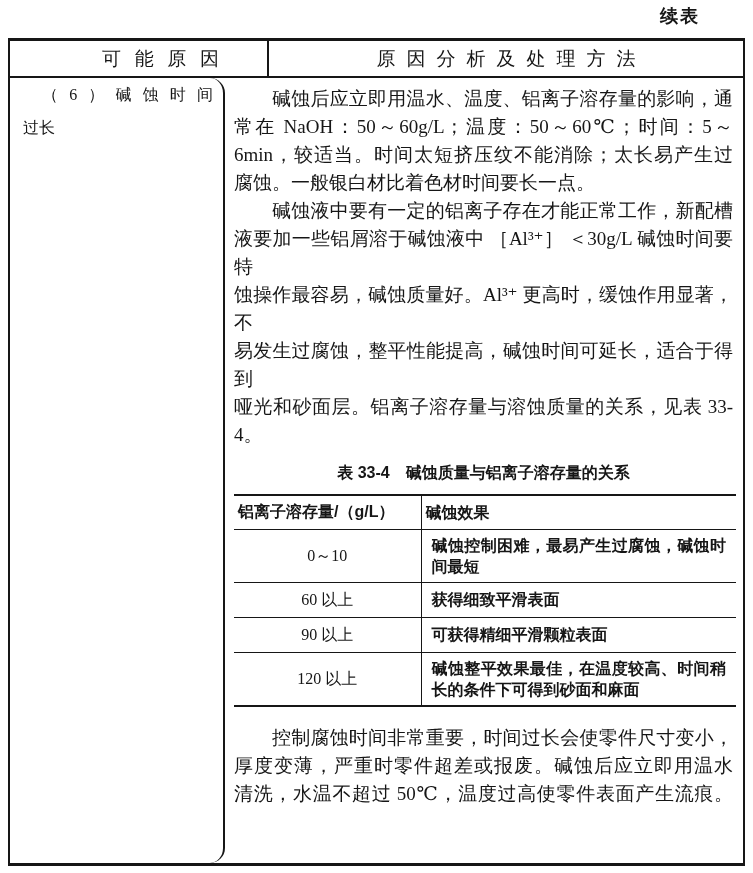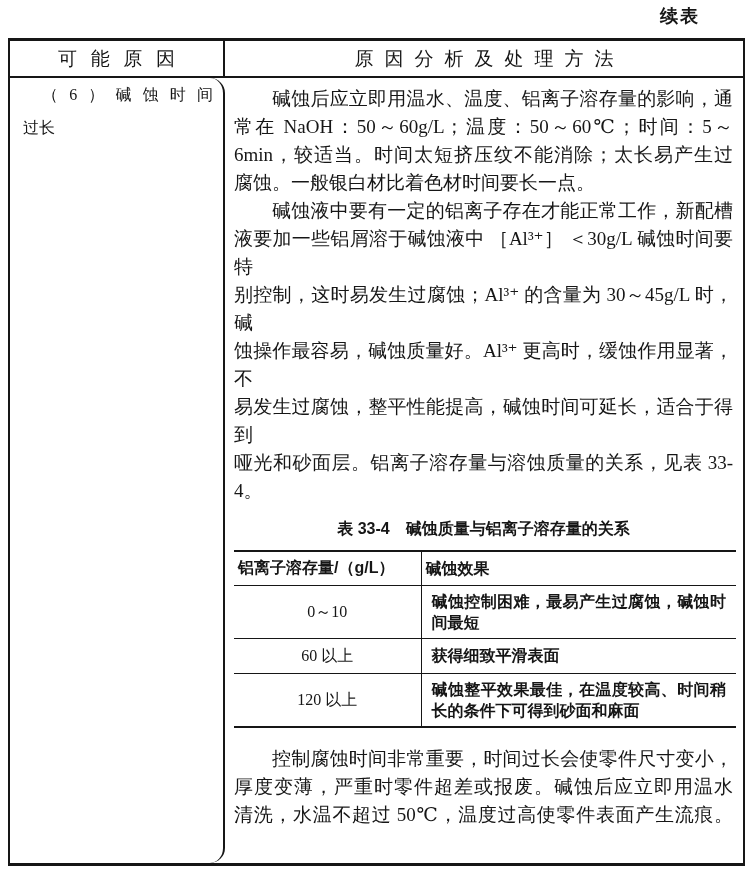--- a/index.html
+++ b/index.html
@@ -15,21 +15,21 @@
     font-size:18px; font-weight:bold; letter-spacing:2px;
   }
 
   .outer-table {
     position:absolute; left:8px; top:38px; width:737px; height:828px;
     box-sizing:border-box;
     border-top:3px solid #161616; border-bottom:3px solid #161616;
     border-left:2px solid #161616; border-right:2px solid #161616;
     display:flex; flex-direction:column; background:#fff;
   }
-  .header-row { flex:0 0 auto; height:37px; display:flex; border-bottom:2px solid #161616; box-sizing:border-box; }
+  .header-row { flex:0 0 auto; height:37px; display:flex; border-bottom:2px solid #161616; box-sizing:border-box;padding-left:44px; }
   .body-row { flex:1 1 auto; display:flex; min-height:0; }
 
   .left-col { flex:0 0 215px; width:215px; border-right:2px solid #161616; box-sizing:border-box; }
   .right-col { flex:1 1 auto; min-width:0; }
 
   .hcell { display:flex; align-items:center; justify-content:center; font-size:19px; }
   .hcell span { letter-spacing:0.72em; margin-right:-0.72em; white-space:nowrap; }
   .hcell.analysis span { letter-spacing:0.58em; margin-right:-0.58em; }
 
   .cause-cell {
@@ -104,21 +104,20 @@
         <div>
           <div class="ln ind">碱蚀后应立即用温水、温度、铝离子溶存量的影响，通</div>
           <div class="ln">常在 NaOH：50～60g/L；温度：50～60℃；时间：5～</div>
           <div class="ln">6min，较适当。时间太短挤压纹不能消除；太长易产生过</div>
           <div class="ln end">腐蚀。一般银白材比着色材时间要长一点。</div>
         </div>
 
         <div>
           <div class="ln ind">碱蚀液中要有一定的铝离子存在才能正常工作，新配槽</div>
           <div class="ln">液要加一些铝屑溶于碱蚀液中 ［Al³⁺］ ＜30g/L 碱蚀时间要特</div>
-          <div class="ln">别控制，这时易发生过腐蚀；Al³⁺ 的含量为 30～45g/L 时，碱</div>
           <div class="ln">蚀操作最容易，碱蚀质量好。Al³⁺ 更高时，缓蚀作用显著，不</div>
           <div class="ln">易发生过腐蚀，整平性能提高，碱蚀时间可延长，适合于得到</div>
           <div class="ln end">哑光和砂面层。铝离子溶存量与溶蚀质量的关系，见表 33-4。</div>
         </div>
 
         <div class="tbl-title">表 33-4　碱蚀质量与铝离子溶存量的关系</div>
 
         <table class="inner">
           <tbody>
             <tr>
@@ -127,20 +126,24 @@
             </tr>
             <tr>
               <td class="col-amount">0～10</td>
               <td class="col-effect">碱蚀控制困难，最易产生过腐蚀，碱蚀时间最短</td>
             </tr>
             <tr>
               <td class="col-amount">60 以上</td>
               <td class="col-effect">获得细致平滑表面</td>
             </tr>
             <tr>
+              <td class="col-amount">90 以上</td>
+              <td class="col-effect">可获得精细平滑颗粒表面</td>
+            </tr>
+            <tr>
               <td class="col-amount">120 以上</td>
               <td class="col-effect">碱蚀整平效果最佳，在温度较高、时间稍长的条件下可得到砂面和麻面</td>
             </tr>
           </tbody>
         </table>
 
         <div class="p3">
           <div class="ln ind">控制腐蚀时间非常重要，时间过长会使零件尺寸变小，</div>
           <div class="ln">厚度变薄，严重时零件超差或报废。碱蚀后应立即用温水</div>
           <div class="ln">清洗，水温不超过 50℃，温度过高使零件表面产生流痕。</div>

